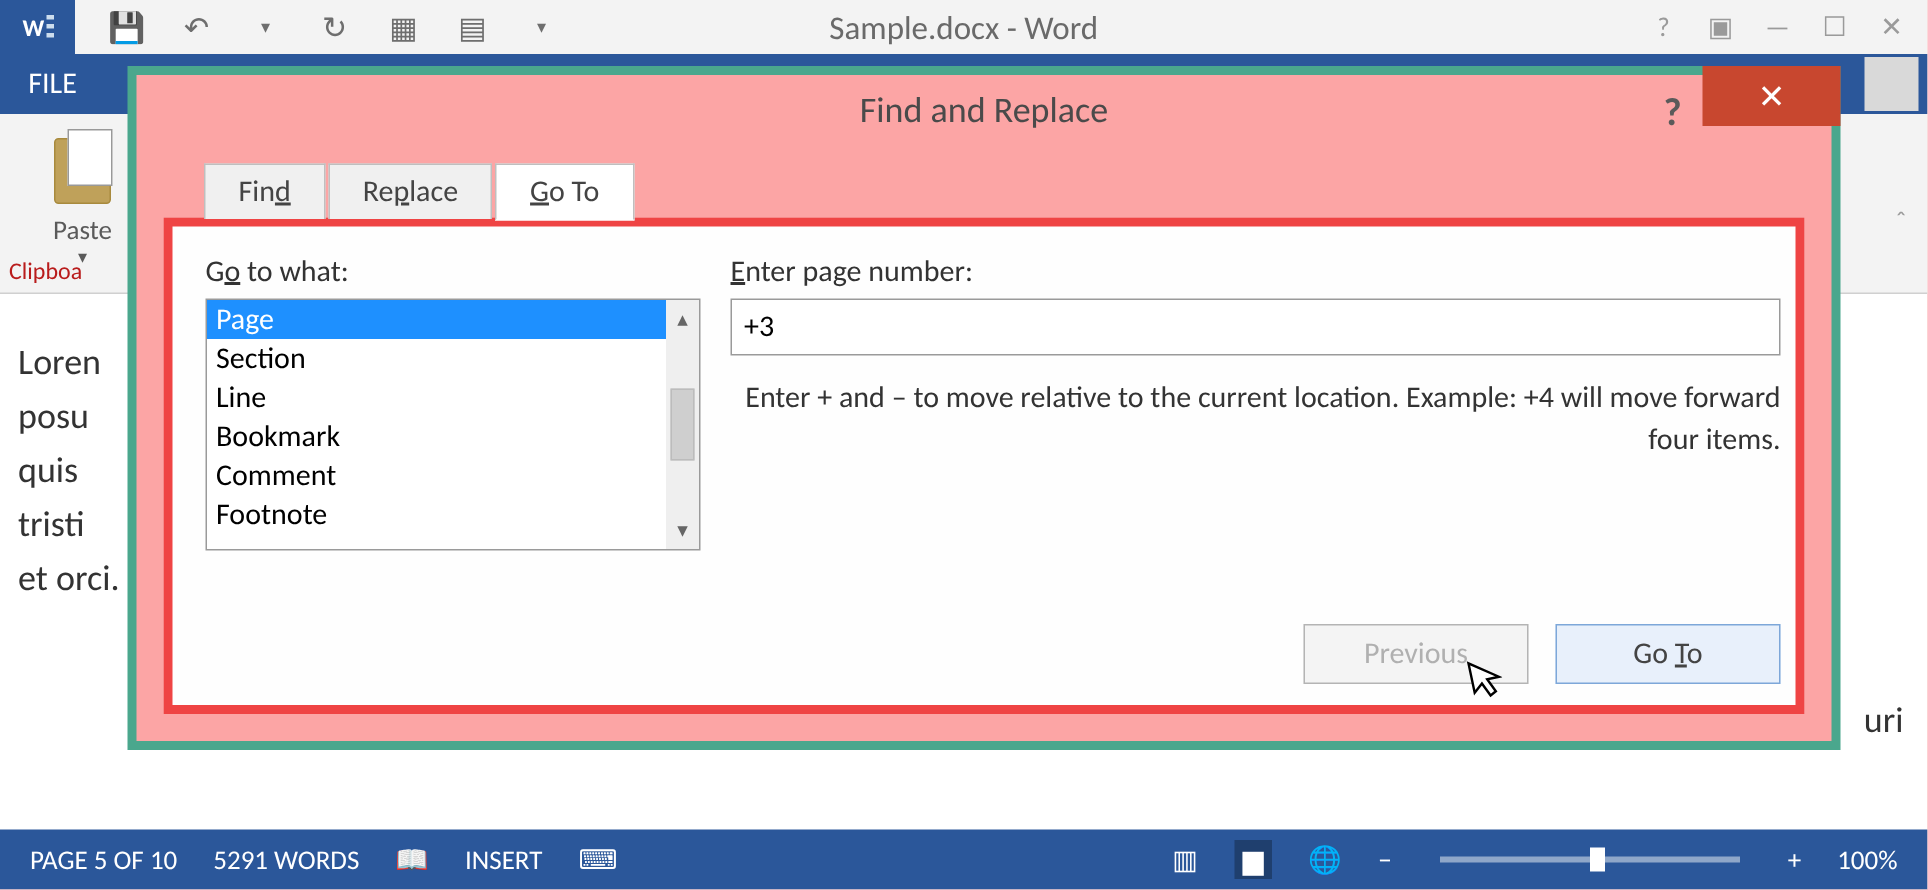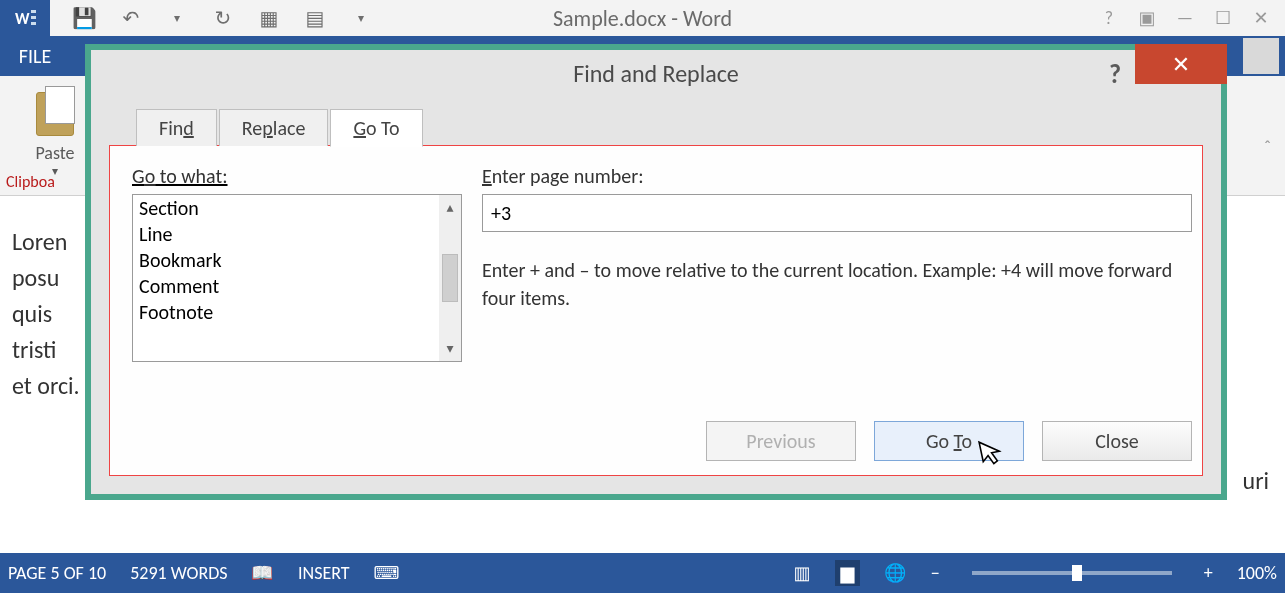--- a/index.html
+++ b/index.html
@@ -27,53 +27,53 @@
 .clip-front { position:absolute; width:30px; height:38px; left:14px; top:2px; background:#fff; border:1px solid #999;}
 .paste-lbl { font-size:18px; color:#5a5a5a; margin-top:0;}
 .paste-arrow { font-size:12px; color:#5a5a5a;}
 .group-caption { position:absolute; bottom:4px; left:6px; font-size:16px; color:#b91c1c;}
 .collapse-caret { position:absolute; right:14px; top:50%; color:#9a9a9a; font-size:18px;}
 
 
 .doc { padding: 28px 12px 0 12px; font-size:24px; color:#333; line-height:36px; font-family:Calibri, Arial, sans-serif;}
 
 
-.statusbar { position:absolute; bottom:0; left:0; right:0; height:40px; background:#2b579a; color:#fff; display:flex; align-items:center; font-size:18px; padding:0 8px; gap:24px;}
+.statusbar { position:absolute; bottom:0; left:0; right:0; height:40px; background:#2b579a; color:#fff; display:flex; align-items:center; font-size:18px; padding:0 20px; gap:24px;}
 .statusbar .sep { flex:1; }
 .zoom-slider { width:200px; height:4px; background:#8fa7c9; position:relative; margin:0 8px;}
 .zoom-slider .tick { position:absolute; top:-5px; width:2px; height:14px; background:#fff; left:50%;}
 .zoom-slider .thumb { position:absolute; top:-6px; width:10px; height:16px; background:#fff; left:50%;}
 .st-ic { font-size:18px; }
 
 
 .dialog { position:absolute; left:85px; top:44px; width:1142px; height:456px; background:#4aa78d; padding:6px; }
-.dialog-inner { background:#e5e5e5; width:100%; height:100%; position:relative; }
+.dialog-inner { background:#fca5a5; width:100%; height:100%; position:relative; }
 .dlg-titlebar { height:46px; display:flex; align-items:center; position:relative;}
 .dlg-title { flex:1; text-align:center; font-size:24px; color:#4a4a4a;}
 .dlg-help { position:absolute; right:100px; top:8px; font-size:26px; font-weight:bold; color:#5a5a5a;}
 .dlg-close { position:absolute; right:-6px; top:-6px; width:92px; height:40px; background:#c8472f; color:#fff; display:flex; align-items:center; justify-content:center; font-size:22px;}
 .dlg-body { position:absolute; left:18px; right:18px; top:56px; bottom:18px;padding-left:27px; }
 
 
 .tabrow { height:40px; display:flex; align-items:flex-end; position:relative; z-index:2;}
 .tab { padding:6px 22px; border:1px solid #bfbfbf; border-bottom:none; background:#f0f0f0; font-size:20px; color:#444; margin-right:2px;}
 .tab.active { background:#fff; position:relative; top:1px; border-bottom:1px solid #fff;}
-.tabpanel { border:1px solid #ef4444; background:#fefefe; position:absolute; left:0; right:0; top:39px; bottom:0; padding:18px 22px;text-decoration:underline; }
+.tabpanel { border:6px solid #ef4444; background:#fefefe; position:absolute; left:0; right:0; top:39px; bottom:0; padding:18px 22px; }
 
 .lbl { font-size:20px; color:#333; margin-bottom:6px; display:block;}
 .listbox { width:330px; height:168px; border:1px solid #9a9a9a; background:#fff; font-size:20px; position:relative; overflow:hidden;}
 .listbox .items { position:absolute; left:0; top:0; right:22px; bottom:0;}
 .listbox .item { padding:1px 6px; }
 .listbox .item.sel { background:#1e90ff; color:#fff;}
 .listbox .sb { position:absolute; right:0; top:0; bottom:0; width:22px; background:#efefef; display:flex; flex-direction:column; justify-content:space-between; align-items:center; color:#666; font-size:14px; padding:4px 0;}
 .listbox .sb .thumb { width:16px; height:48px; background:#cfcfcf; border:1px solid #bcbcbc;}
 
 .right-col { position:absolute; left:372px; right:10px; top:18px;}
 .textfield { width:100%; height:38px; border:1px solid #9a9a9a; padding:4px 8px; font-size:20px; outline:none; font-family:inherit;}
-.hint { font-size:20px; color:#333; margin-top:24px; line-height:28px;}
+.hint { font-size:20px; color:#333; margin-top:14px; line-height:28px;text-align:right;}
 
 .btnrow { position:absolute; right:10px; bottom:14px; display:flex; gap:18px;}
 .btn { width:150px; height:40px; border:1px solid #b4b4b4; background:linear-gradient(#fdfdfd,#eaeaea); font-size:20px; color:#444; display:flex; align-items:center; justify-content:center;}
 .btn.disabled { color:#b0b0b0; background:#f4f4f4;}
 .btn.hover { background:#e8f0fb; border-color:#7da7d9;}
 
 .cursor { position:absolute; left:980px; top:438px; font-size:24px; color:#000; pointer-events:none; transform:rotate(-12deg);}
 
 .u { text-decoration: underline; }
 </style>
@@ -165,20 +165,21 @@
     <div class="dlg-body">
       <div class="tabrow">
         <div class="tab"><span>Fin<span class="u">d</span></span></div>
         <div class="tab"><span>Re<span class="u">p</span>lace</span></div>
         <div class="tab active"><span><span class="u">G</span>o To</span></div>
       </div>
       <div class="tabpanel">
         <span class="lbl">G<span class="u">o</span> to what:</span>
         <div class="listbox">
           <div class="items">
+            <div class="item sel">Page</div>
             <div class="item">Section</div>
             <div class="item">Line</div>
             <div class="item">Bookmark</div>
             <div class="item">Comment</div>
             <div class="item">Footnote</div>
           </div>
           <div class="sb">
             <div>▴</div>
             <div class="thumb"></div>
             <div>▾</div>
@@ -189,21 +190,20 @@
           <span class="lbl"><span class="u">E</span>nter page number:</span>
           <input class="textfield" value="+3" style="">
           <div class="hint">Enter + and – to move relative to the current location. Example: +4 will move forward four items.</div>
         </div>
 
         <div class="btnrow">
           <div class="btn disabled">Previous</div>
           <div class="btn hover">
               <span>Go <span class="u">T</span>o</span>
             </div>
-          <div class="btn">Close</div>
         </div>
       </div>
     </div>
   </div>
 </div>
 
 <div class="cursor">
   <svg width="22" height="28" viewBox="0 0 22 28">
       <path d="M2 2 L2 22 L8 17 L12 26 L16 24 L12 15 L20 15 Z" fill="#fff" stroke="#000" stroke-width="1.6"></path>
     </svg>

